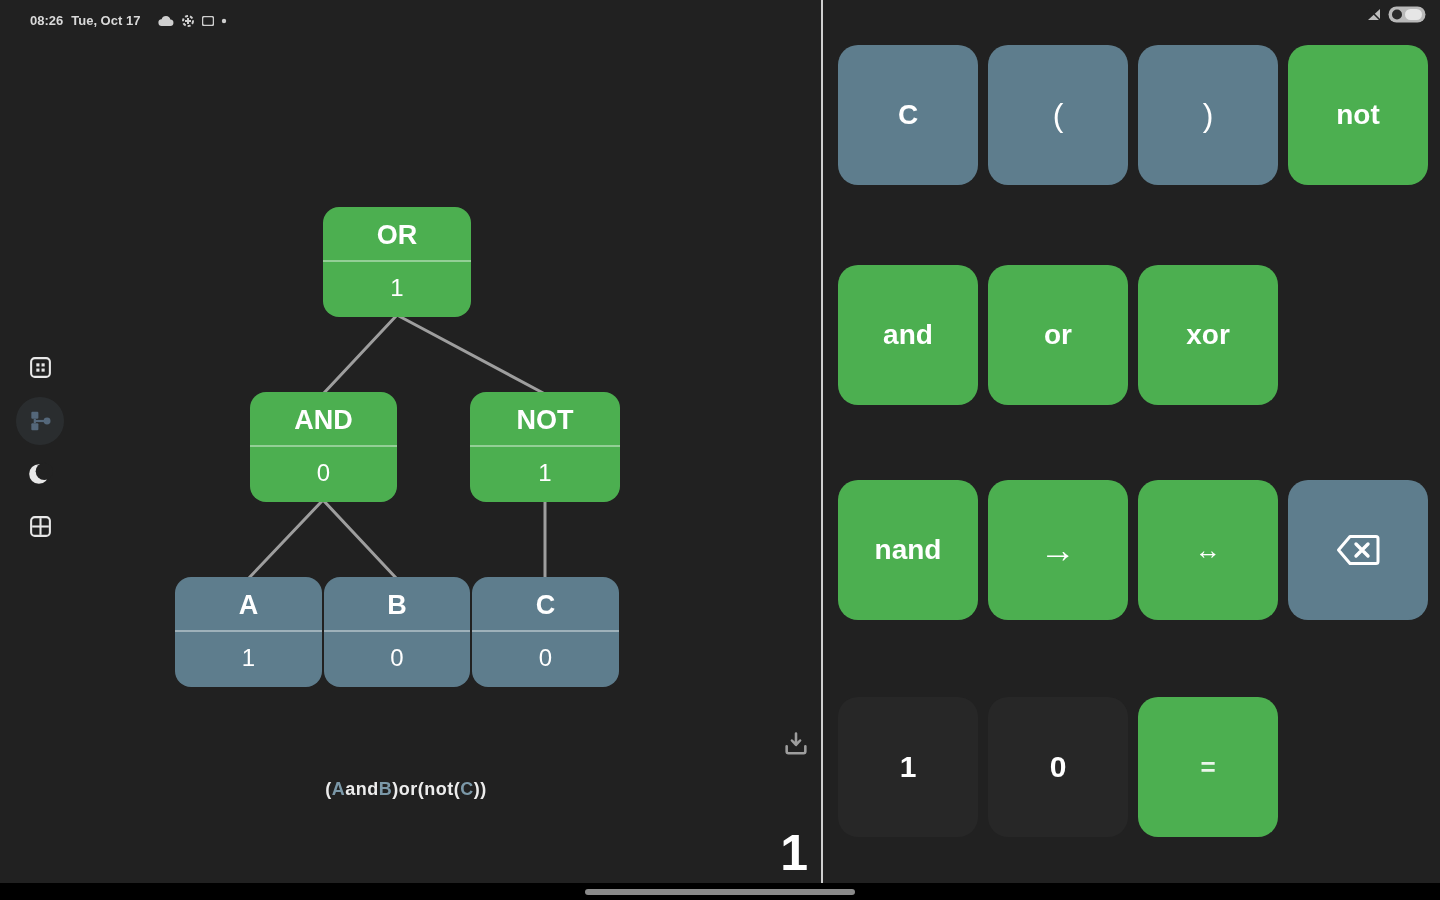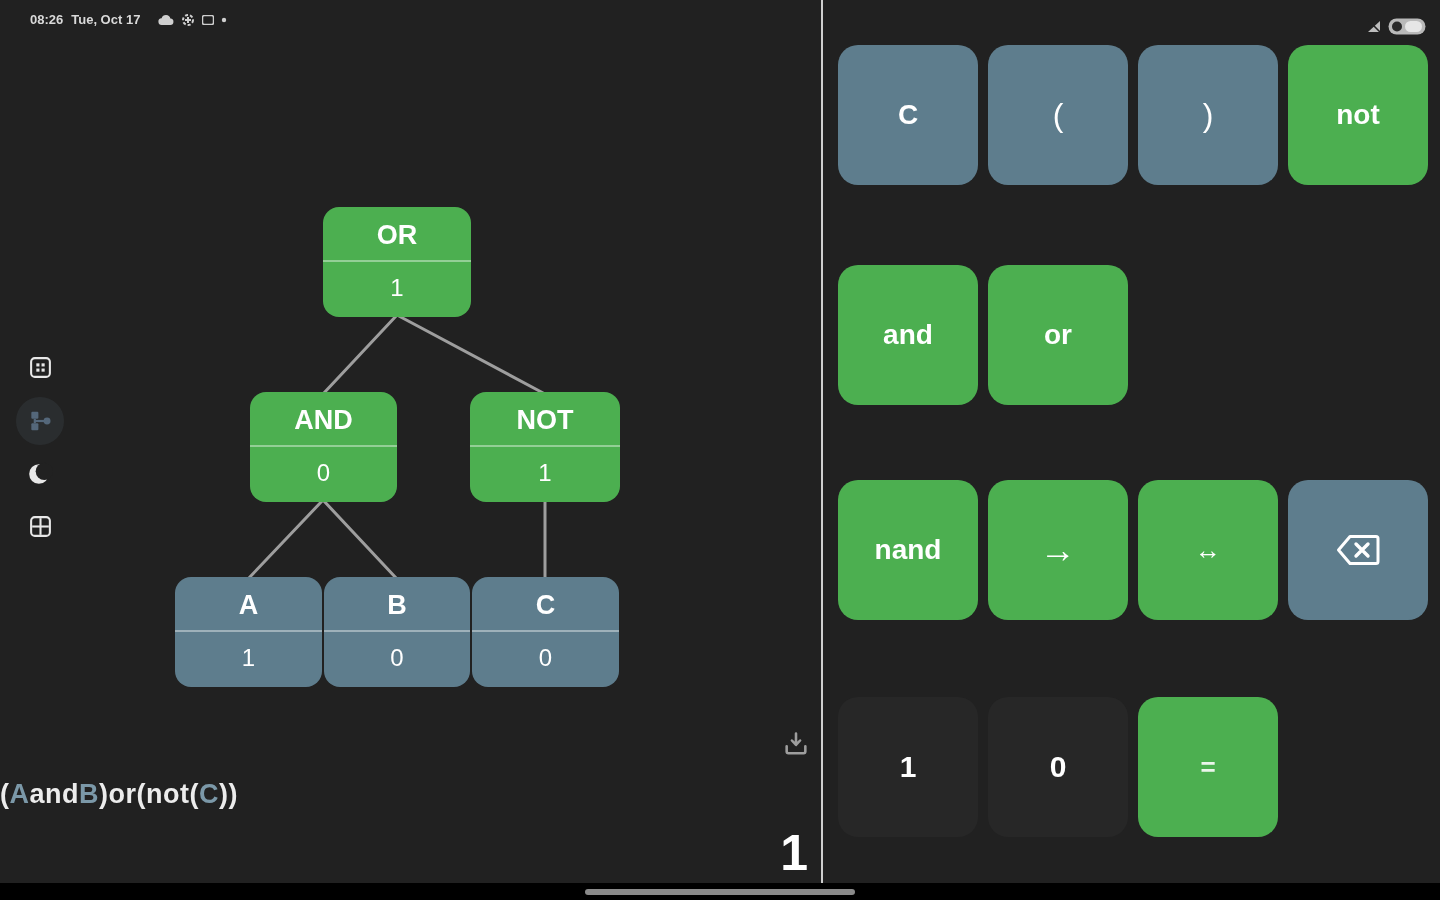--- a/index.html
+++ b/index.html
@@ -6,22 +6,22 @@
   html,body { width:1440px; height:900px; overflow:hidden; }
   body {
     background:#212121;
     font-family:"Liberation Sans", sans-serif;
     color:#fff;
     position:relative;
   }
 
   
   .statusbar {
-    position:absolute; top:12px; left:0; width:100%; height:28px;
-    display:flex; align-items:flex-start;
+    position:absolute; top:0; left:0; width:100%; height:28px;
+    display:flex; align-items:flex-end;
     color:#d9d9d9; font-size:13px; font-weight:bold;
   }
   .sb-left { display:flex; align-items:center; gap:8px; margin-left:30px; }
   .sb-icons { display:flex; align-items:center; gap:7px; margin-left:10px; }
   .sb-right { position:absolute; right:14px; top:0; height:28px; display:flex; align-items:center; gap:6px; }
 
   
   .panel-divider {
     position:absolute; left:821px; top:0; width:2px; height:883px;
     background:#cfcfcf;
@@ -43,22 +43,22 @@
   .node.leaf { background:#5e7d8d; }
   .node .hdr {
     height:55px; line-height:56px; font-size:27px; font-weight:bold;
     border-bottom:2px solid rgba(255,255,255,0.4);
   }
   .node .val { height:53px; line-height:52px; font-size:24px; }
 
   
   .save-btn { position:absolute; left:782px; top:730px; width:30px; height:30px; cursor:pointer; }
   .expression {
-    position:absolute; left:0; top:779px; width:812px; text-align:left;
-    font-size:27px; font-weight:bold; color:#ececec; letter-spacing:0.5px;
+    position:absolute; left:0; top:779px; width:812px; text-align:center;
+    font-size:18px; font-weight:bold; color:#ececec; letter-spacing:0.5px;
   }
   .expression .var { color:#7b98a8; }
   .result {
     position:absolute; left:0; top:824px; width:808px; text-align:right;
     font-size:50px; font-weight:bold; color:#fff;
   }
 
   
   .keypad { position:absolute; left:838px; top:0; width:590px; height:883px; }
   .krow { position:absolute; left:0; display:flex; gap:10px; }
@@ -206,20 +206,21 @@
 <div class="keypad">
   <div class="krow r1">
     <button class="key blue">C</button>
     <button class="key blue paren">(</button>
     <button class="key blue paren">)</button>
     <button class="key green">not</button>
   </div>
   <div class="krow r2">
     <button class="key green">and</button>
     <button class="key green">or</button>
+    <button class="key green">xor</button>
   </div>
   <div class="krow r3">
     <button class="key green">nand</button>
     <button class="key green arrow">→</button>
     <button class="key green dbl-arrow">↔</button>
     <button class="key blue">
       <svg width="44" height="32" viewBox="0 0 44 32">
         <path d="M14 2.5 H40 a2 2 0 0 1 2 2 V27.5 a2 2 0 0 1 -2 2 H14 L2.5 16 z" fill="none" stroke="#fff" stroke-width="3" stroke-linejoin="round"></path>
         <path d="M20 10 L32 22 M32 10 L20 22" stroke="#fff" stroke-width="3.4" stroke-linecap="round"></path>
       </svg>

